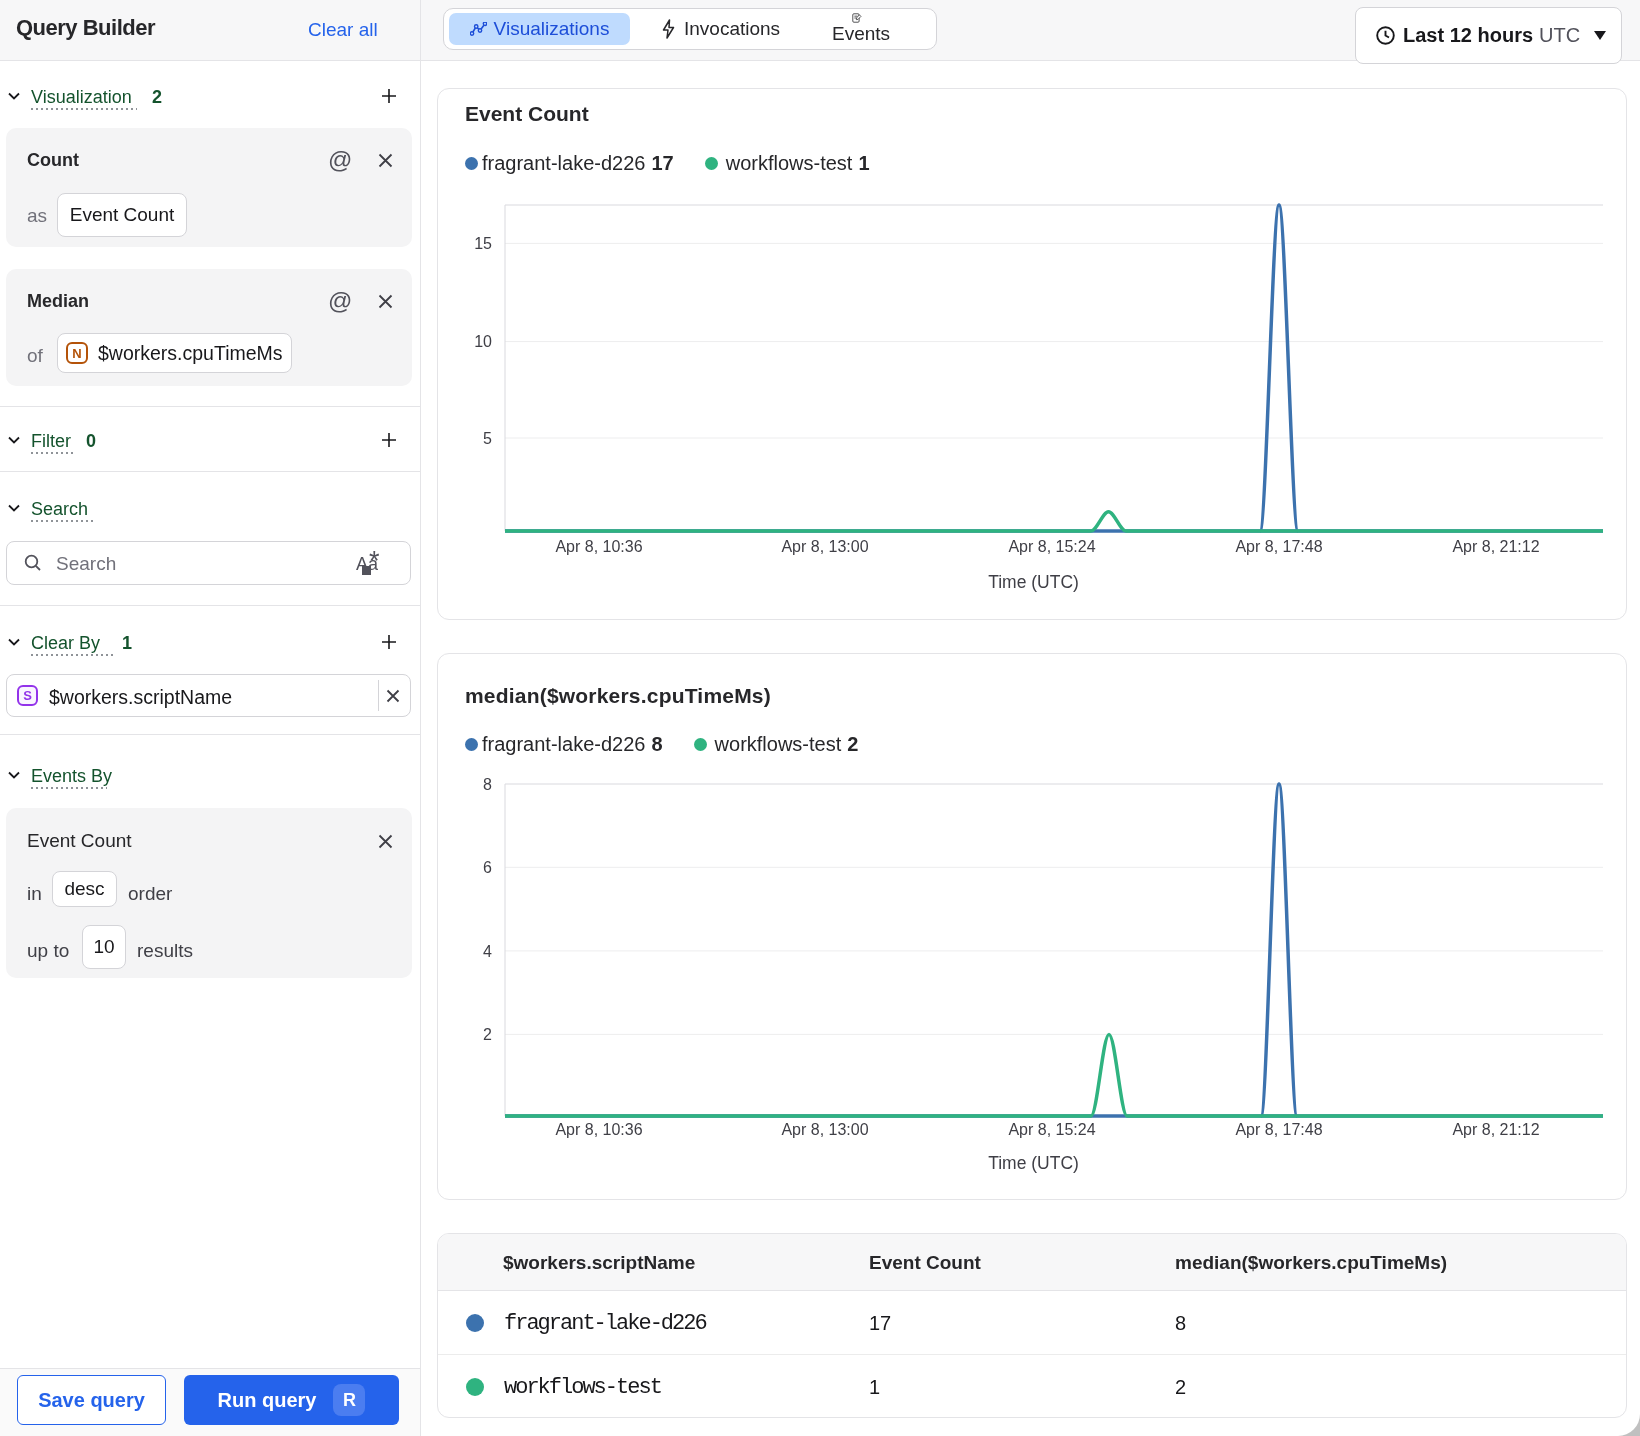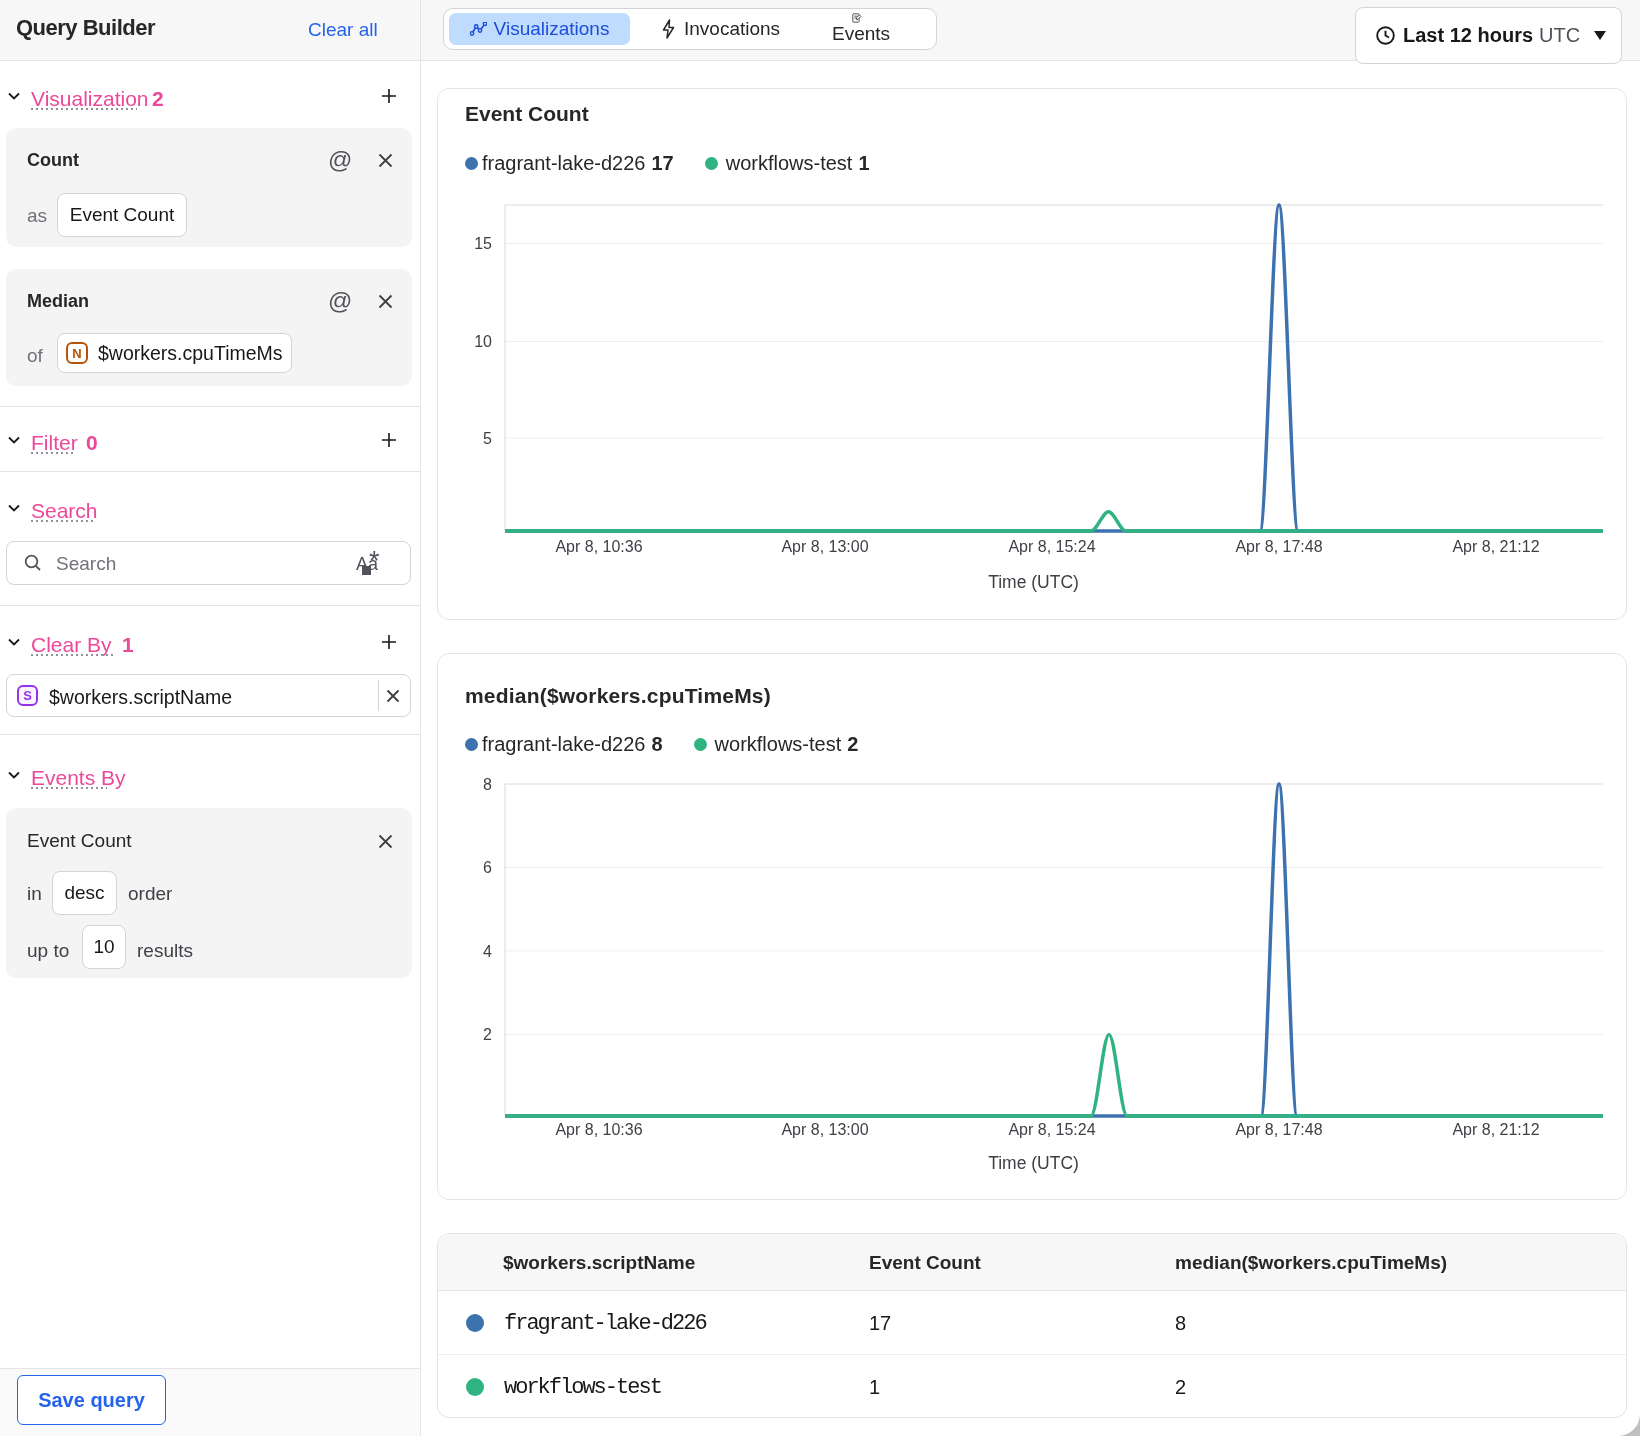--- a/index.html
+++ b/index.html
@@ -1,21 +1,21 @@
 <!DOCTYPE html>
 <html><head>
 <meta charset="utf-8">
 <style>
   * { margin:0; padding:0; box-sizing:border-box; }
   html,body { width:1640px; height:1436px; overflow:hidden; }
   body { font-family:"Liberation Sans", sans-serif; background:#fff; color:#27272a; position:relative; }
   .abs { position:absolute; }
   .row { display:flex; align-items:center; }
   .dotted { height:2px; background:repeating-linear-gradient(90deg,#8f9398 0 2px,transparent 2px 5px); }
-  .secthead { font-size:21px; color:#ec4899;text-align:right; }
+  .secthead { font-size:18px; color:#14532d;text-align:right; }
   .graycard { background:#f4f4f5; border-radius:10px; }
   .whitebox { background:#fff; border:1.5px solid #d4d4d8; border-radius:8px; display:flex; align-items:center; justify-content:center; color:#18181b; }
   svg { display:block; }
 </style>
 </head>
 <body>
 
 <div class="abs" style="left:0;top:0;width:421px;height:1436px;border-right:1px solid #e4e4e7;background:#fff;">
 
   <div class="abs" style="left:0;top:0;width:420px;height:61px;background:#f7f7f8;border-bottom:1px solid #e4e4e7;"></div>
@@ -110,28 +110,29 @@
     </svg>
   <div class="abs secthead" style="left:31px;top:766px;">Events By</div>
   <div class="abs dotted" style="left:31px;top:787px;width:76px;"></div>
 
   <div class="abs graycard" style="left:6px;top:808px;width:406px;height:170px;"></div>
   <div class="abs" style="left:27px;top:830px;font-size:19px;color:#27272a;">Event Count</div>
   <svg class="abs" style="left:378px;top:834px;" width="15" height="15" viewBox="0 0 15 15">
       <path d="M1.5 1.5 L13.5 13.5 M13.5 1.5 L1.5 13.5" stroke="#3f3f46" stroke-width="1.8"></path>
     </svg>
   <div class="abs" style="left:27px;top:883px;font-size:19px;color:#3f3f46;">in</div>
-  <div class="abs whitebox" style="left:52px;top:871px;width:65px;height:44px;font-size:19px;">desc</div>
+  <div class="abs whitebox" style="left:52px;top:871px;width:65px;height:36px;font-size:19px;">desc</div>
   <div class="abs" style="left:128px;top:883px;font-size:19px;color:#3f3f46;">order</div>
   <div class="abs" style="left:27px;top:940px;font-size:19px;color:#3f3f46;">up to</div>
   <div class="abs whitebox" style="left:82px;top:925px;width:44px;height:44px;font-size:19px;">10</div>
   <div class="abs" style="left:137px;top:940px;font-size:19px;color:#3f3f46;">results</div>
 
   <div class="abs" style="left:0;top:1368px;width:420px;height:68px;background:#fafafa;border-top:1px solid #e4e4e7;"></div>
   <div class="abs" style="left:17px;top:1375px;width:149px;height:50px;border:1.5px solid #2563eb;border-radius:6px;background:#fff;display:flex;align-items:center;justify-content:center;font-size:20px;font-weight:700;color:#2563eb;">Save query</div>
+  <div class="abs" style="left:184px;top:1375px;width:215px;height:50px;border-radius:6px;background:#2563eb;display:flex;align-items:center;justify-content:center;font-size:20px;font-weight:700;color:#fff;">Run query<span style="display:inline-flex;align-items:center;justify-content:center;width:32px;height:32px;margin-left:17px;background:#4b7df0;border-radius:8px;font-size:18px;">R</span></div>
 </div>
 
 <div class="abs" style="left:421px;top:0;width:1219px;height:61px;background:#f7f7f8;border-bottom:1px solid #e4e4e7;"></div>
 
 <div class="abs" style="left:443px;top:8px;width:494px;height:42px;background:#fff;border:1px solid #d4d4d8;border-radius:10px;"></div>
 <div class="abs row" style="left:449px;top:13px;width:181px;height:32px;background:#bfdbfe;border-radius:7px;justify-content:center;">
   <svg width="17" height="14" viewBox="0 0 17 14" style="margin-right:7px;">
       <path d="M2 11.5 L6.2 4.5 L10 8.5 L15 1.8" fill="none" stroke="#1d4ed8" stroke-width="1.6"></path>
       <circle cx="2" cy="11.5" r="1.7" fill="#bfdbfe" stroke="#1d4ed8" stroke-width="1.4"></circle>
       <circle cx="6.2" cy="4.5" r="1.7" fill="#bfdbfe" stroke="#1d4ed8" stroke-width="1.4"></circle>

